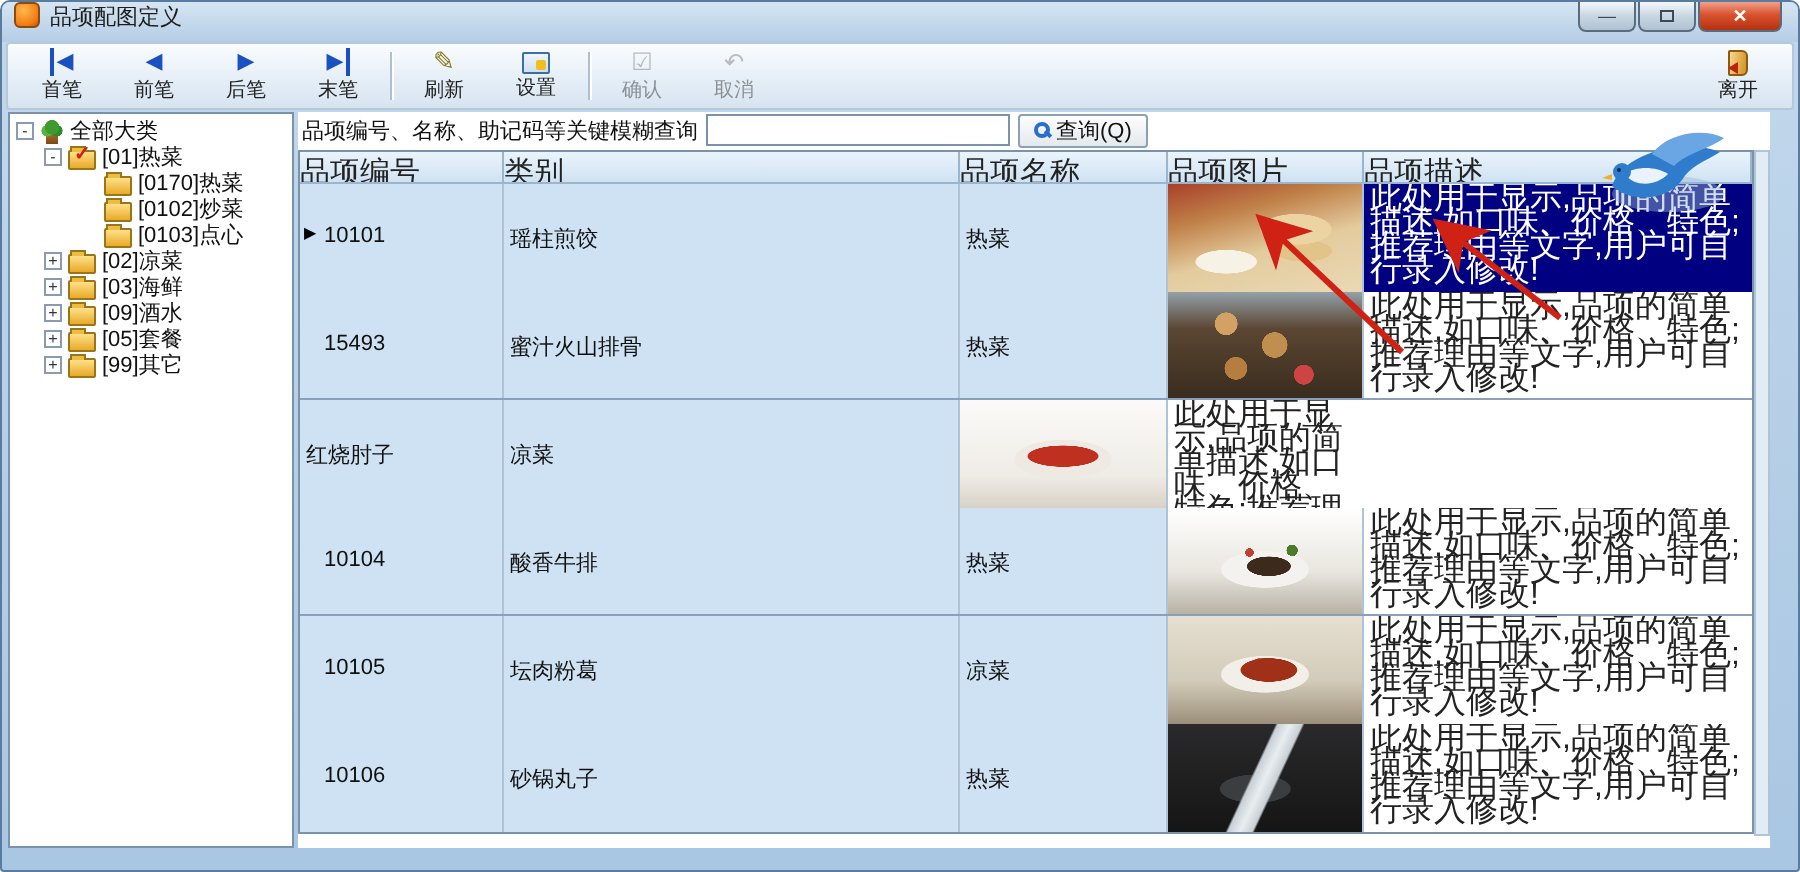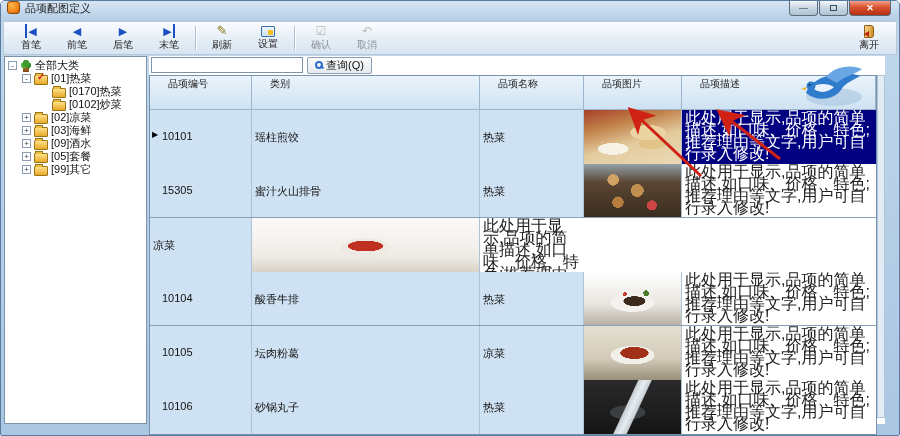--- a/index.html
+++ b/index.html
@@ -88,21 +88,21 @@
     padding:0 7px; border:1px solid #8aa0b4; border-radius:2px; color:#111;
     background:linear-gradient(#fdfdfd,#e4e9ee); cursor:default; }
   .mag { width:8px; height:8px; border:2px solid #2a6fd0; border-radius:50%;
     position:relative; flex:none; }
   .mag::after { content:""; position:absolute; width:4px; height:2px; background:#2a6fd0;
     transform:rotate(45deg); right:-3px; bottom:-1px; }
 
   .grid { position:absolute; top:19px; left:0; right:8px; border:1px solid #7a93ab;
     background:#fff; }
   .g-row { display:grid; grid-template-columns:102px 228px 104px 98px 1fr; }
-  .g-head .cell { height:34px; font-size:10px; color:#222; padding:1px 18px;
+  .g-head .cell { height:16px; font-size:15px; color:#222; padding:1px 0;
     background:linear-gradient(#eaf4fc,#cfe2f2); border-right:1px solid #9ab5cc;
     border-bottom:1px solid #9ab5cc; overflow:hidden; white-space:nowrap; }
   .g-body .g-row { height:54px; }
   .g-body .g-row.band-end { border-bottom:1px solid #8aa0b8; }
   .cell { overflow:hidden; }
   .c-data { background:#cfe2f4; border-right:1px solid #aec4d6; font-size:11px;
     color:#111; padding:20px 3px 0 3px; white-space:nowrap; }
   .c-code { position:relative; padding-left:12px; }
   .marker { position:absolute; left:2px; top:20px; font-size:8px; color:#000; }
   .c-img { border-right:1px solid #aec4d6; }
@@ -220,20 +220,25 @@
       <div class="tnode lv2">
         <span class="exp none"></span>
         <span class="folder"></span>
         <span class="lbl">[0170]热菜</span>
       </div>
       <div class="tnode lv2">
         <span class="exp none"></span>
         <span class="folder"></span>
         <span class="lbl">[0102]炒菜</span>
       </div>
+      <div class="tnode lv2">
+        <span class="exp none"></span>
+        <span class="folder"></span>
+        <span class="lbl">[0103]点心</span>
+      </div>
       <div class="tnode lv1">
         <span class="exp">+</span>
         <span class="folder"></span>
         <span class="lbl">[02]凉菜</span>
       </div>
       <div class="tnode lv1">
         <span class="exp">+</span>
         <span class="folder"></span>
         <span class="lbl">[03]海鲜</span>
       </div>
@@ -249,20 +254,21 @@
       </div>
       <div class="tnode lv1">
         <span class="exp">+</span>
         <span class="folder"></span>
         <span class="lbl">[99]其它</span>
       </div>
     </div>
 
   <div class="main">
     <div class="search-row">
+      <span>品项编号、名称、助记码等关键模糊查询</span>
       <input class="search-input" value="" style="">
       <span class="qbtn">
         <span class="mag"></span>
         <span>查询(Q)</span>
       </span>
     </div>
     <div class="grid">
       <div class="g-head g-row" id="ghead">
           <div class="cell">品项编号</div>
           <div class="cell">类别</div>
@@ -274,29 +280,30 @@
           <div class="g-row">
             <div class="cell c-data c-code">10101<span class="marker">▶</span></div>
             <div class="cell c-data">瑶柱煎饺</div>
             <div class="cell c-data">热菜</div>
             <div class="cell c-img">
               <div class="food ph-0"></div>
             </div>
             <div class="cell c-desc selected">此处用于显示,品项的简单描述,如口味、价格、特色;推荐理由等文字,用户可自行录入修改!</div>
           </div>
           <div class="g-row band-end">
-            <div class="cell c-data c-code">15305</div>
+            <div class="cell c-data c-code">15493</div>
             <div class="cell c-data">蜜汁火山排骨</div>
             <div class="cell c-data">热菜</div>
             <div class="cell c-img">
               <div class="food ph-1"></div>
             </div>
             <div class="cell c-desc">此处用于显示,品项的简单描述,如口味、价格、特色;推荐理由等文字,用户可自行录入修改!</div>
           </div>
           <div class="g-row">
+            <div class="cell c-data">红烧肘子</div>
             <div class="cell c-data">凉菜</div>
             <div class="cell c-img">
               <div class="food ph-2"></div>
             </div>
             <div class="cell c-desc">此处用于显示,品项的简单描述,如口味、价格、特色;推荐理由等文字,用户可自行录入修改!</div>
           </div>
           <div class="g-row band-end">
             <div class="cell c-data c-code">10104</div>
             <div class="cell c-data">酸香牛排</div>
             <div class="cell c-data">热菜</div>

